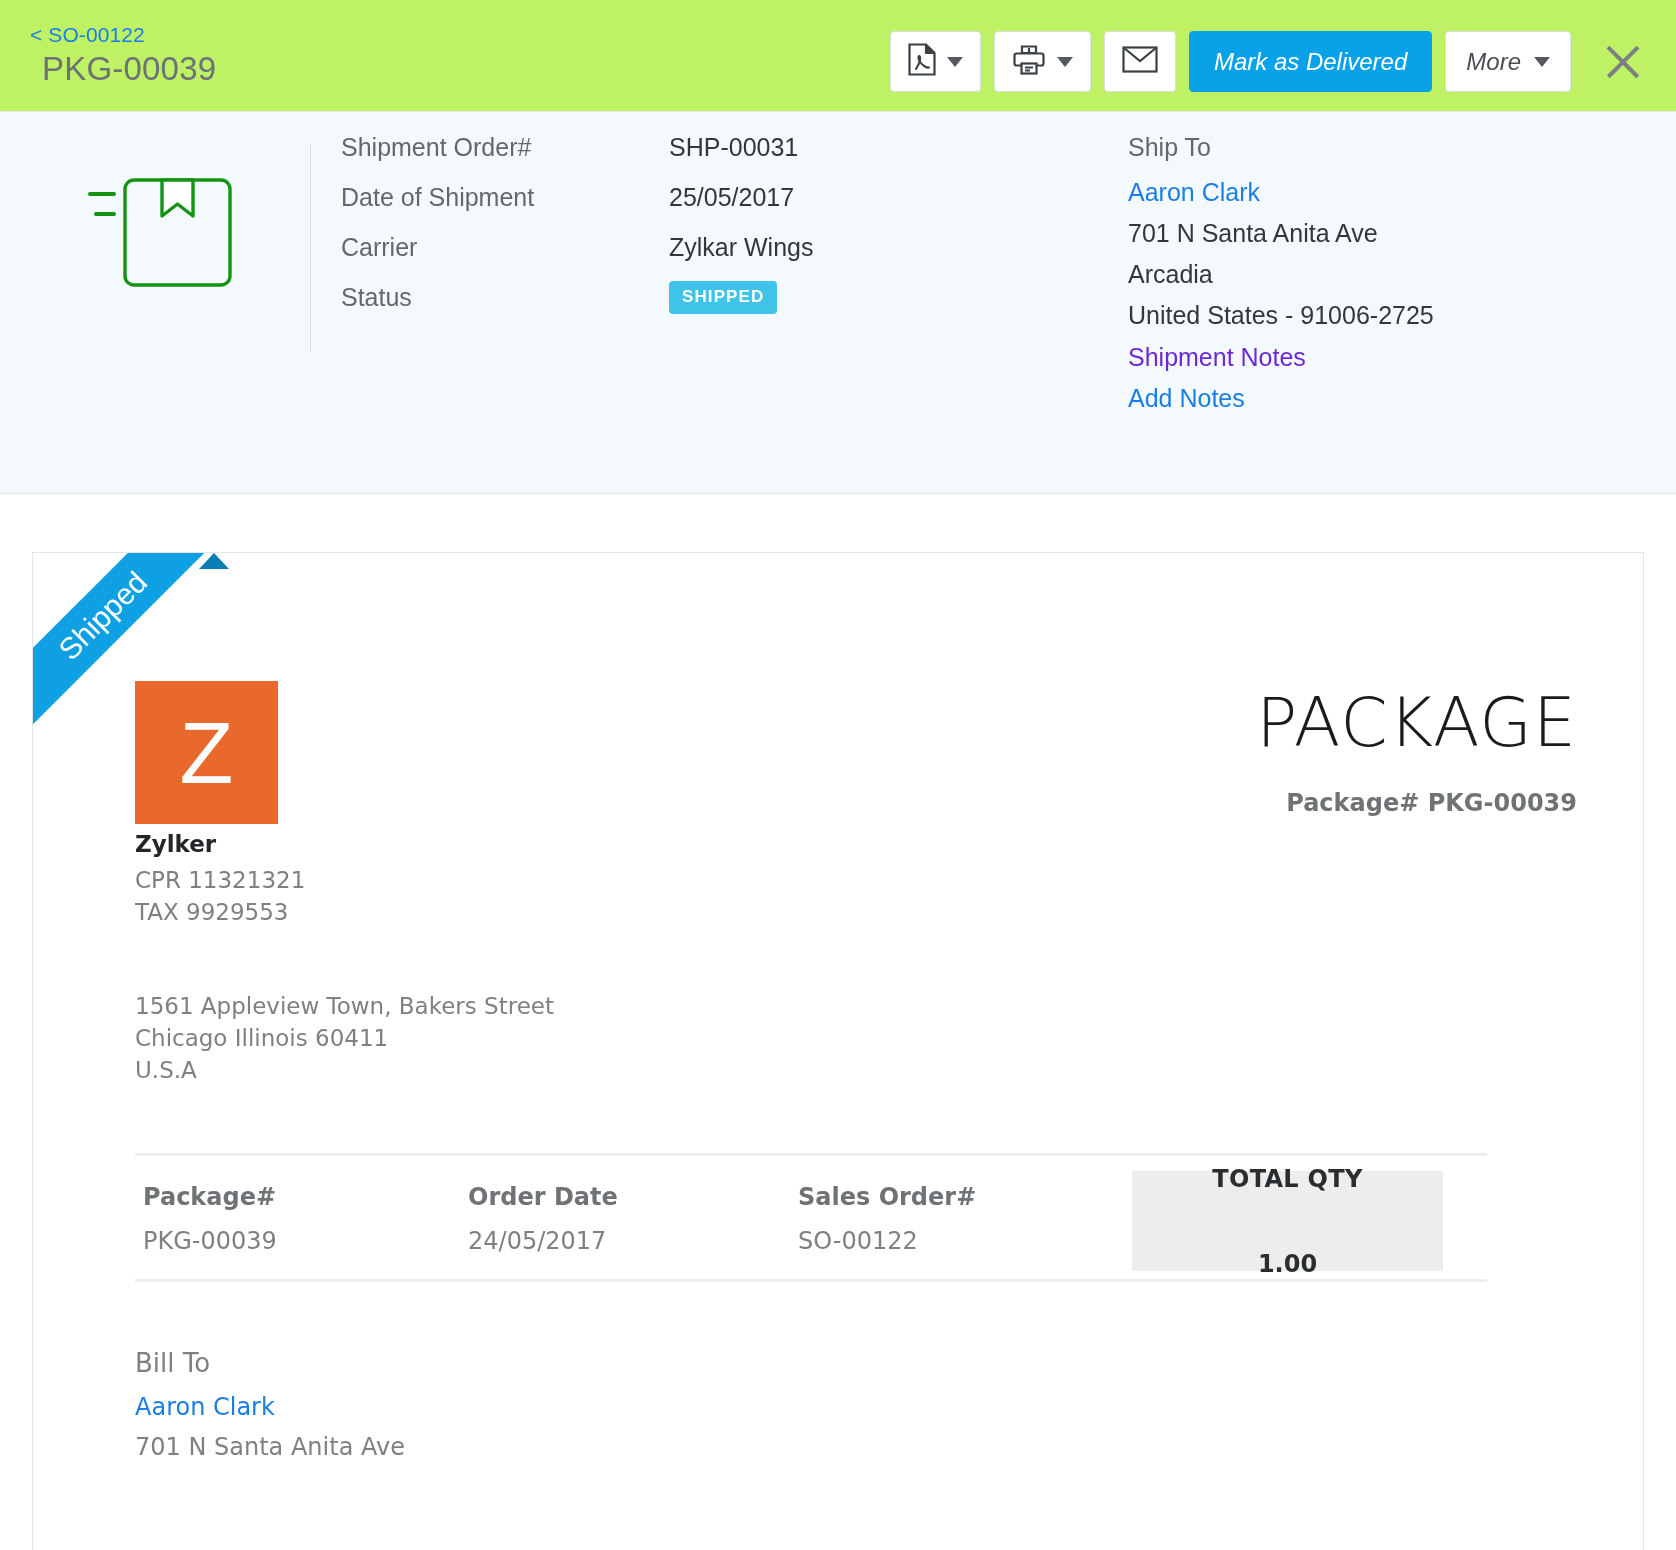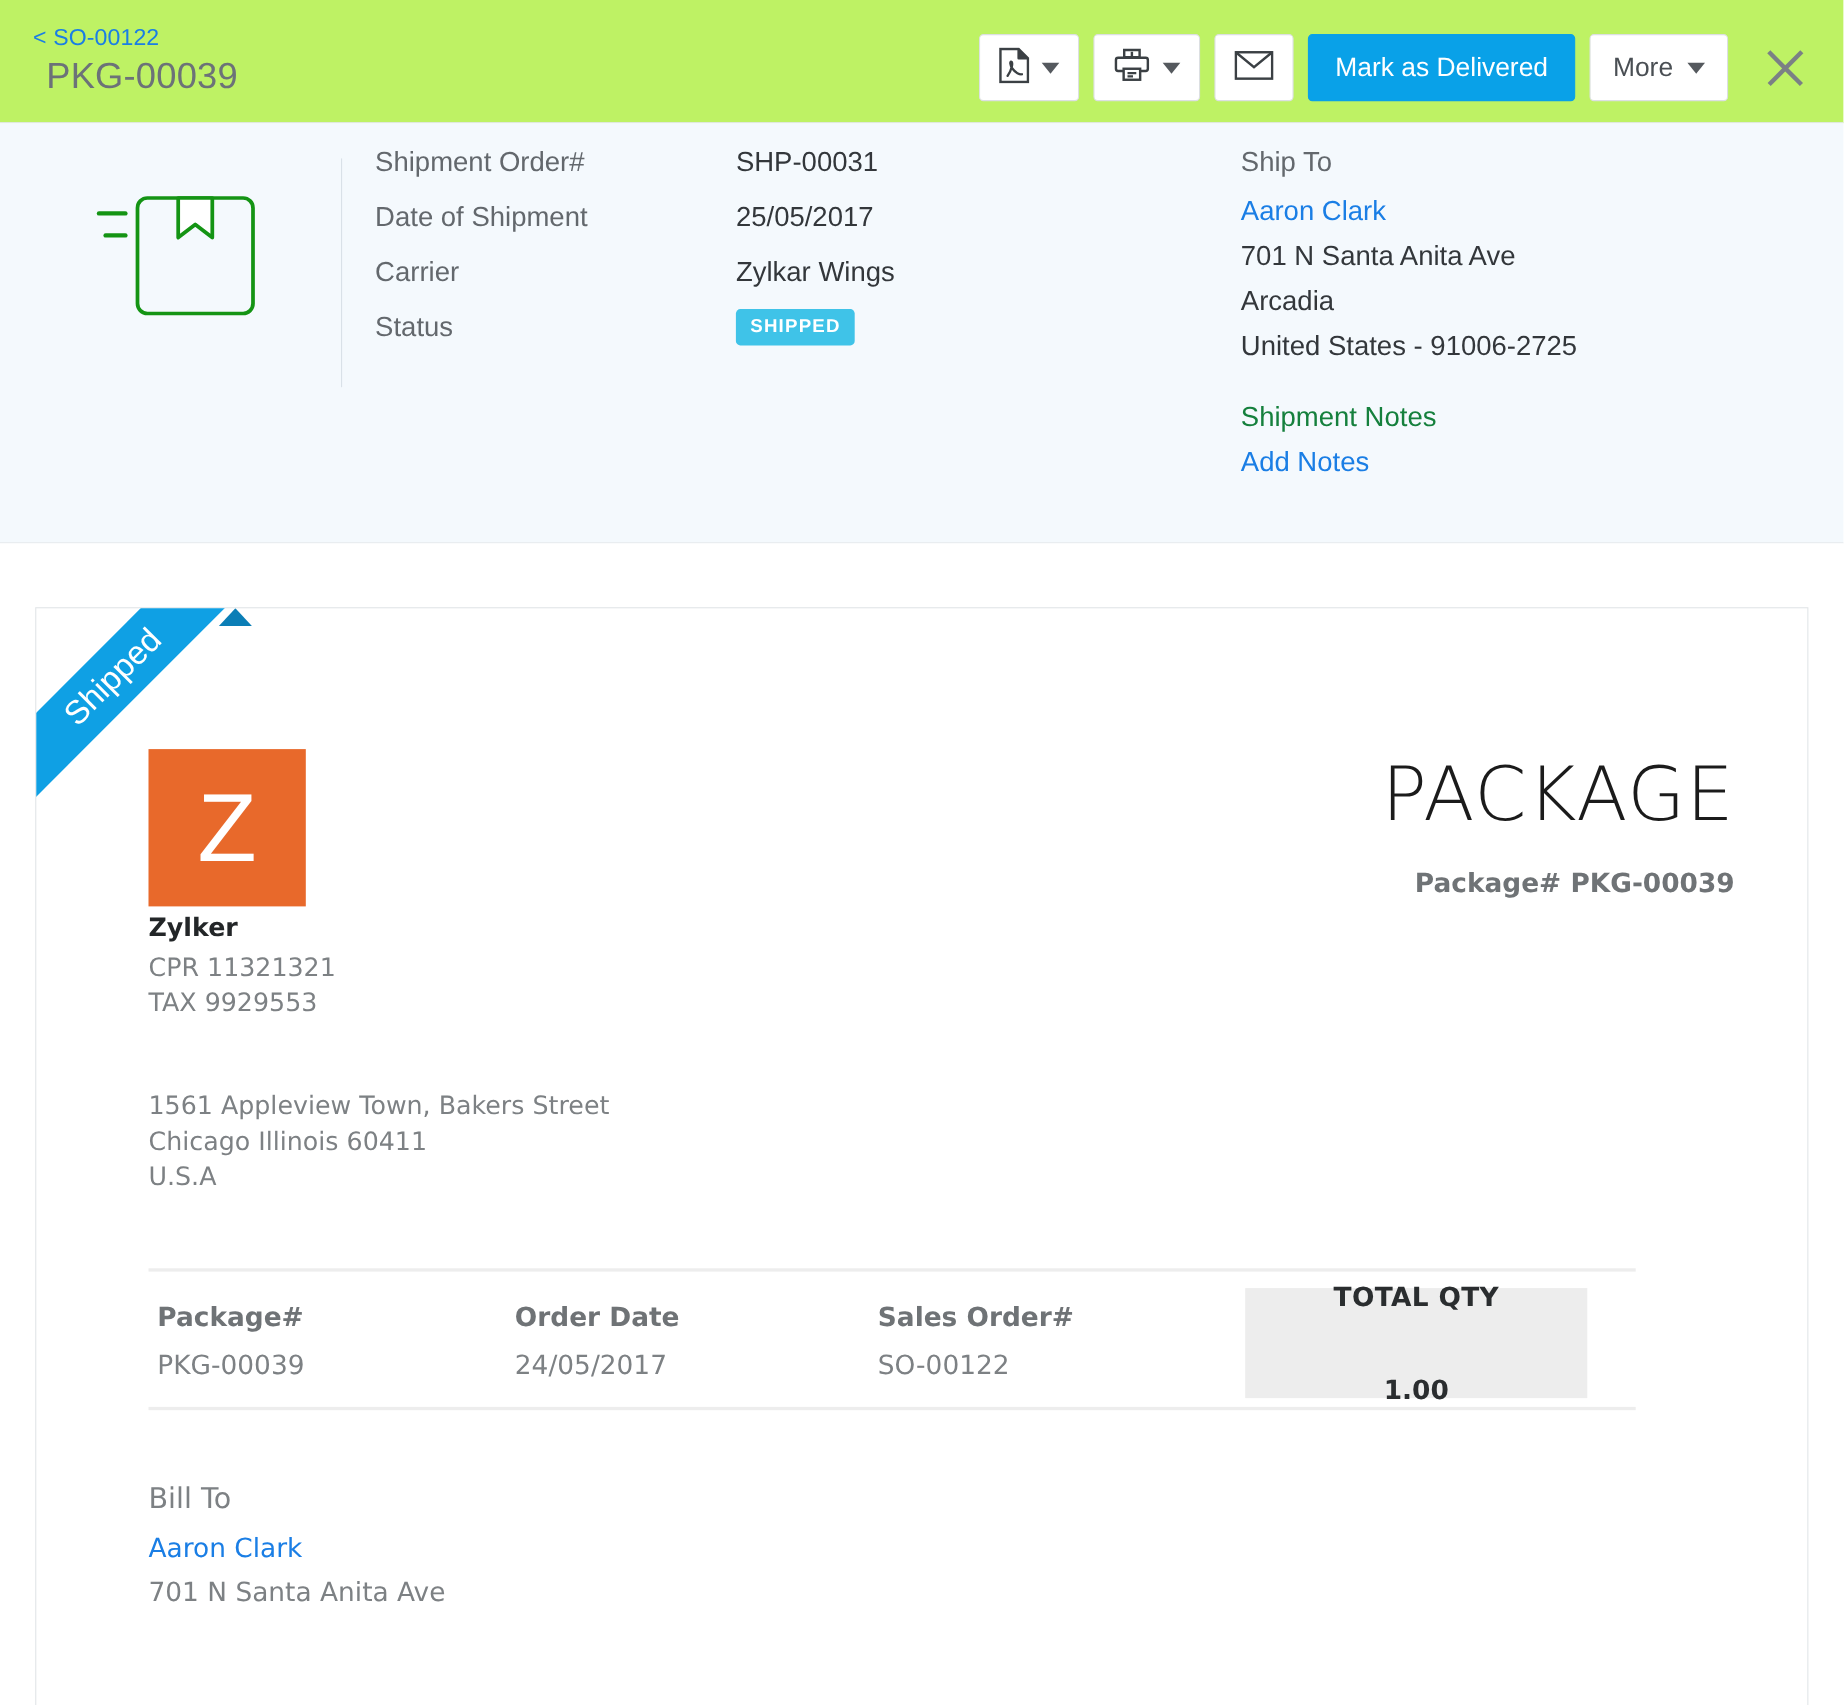--- a/index.html
+++ b/index.html
@@ -51,20 +51,21 @@
     min-width: 61px;
     border: 1px solid #dcdfe2;
     border-radius: 4px;
     background: #fff;
     display: flex;
     align-items: center;
     justify-content: center;
     gap: 11px;
     padding: 0 17px;
     cursor: pointer;
+    font-style: italic;
   }
   .tbtn.primary {
     background: #09a1e8;
     border-color: #09a1e8;
     color: #fff;
     font-size: 24px;
     padding: 0 24px;
     font-weight: 500;
   }
   .tbtn.more {
@@ -156,22 +157,21 @@
     line-height: 41px;
     cursor: pointer;
   }
   .shipto-line {
     font-size: 25px;
     color: #33373b;
     line-height: 41px;
   }
   .notes-label {
     font-size: 25px;
-    color: #15803d;
-    margin-top: 22px;
+    color: #6d28d9;
     line-height: 42px;
   }
   .notes-link {
     font-size: 25px;
     color: #1a7ee5;
     line-height: 41px;
     cursor: pointer;
   }
 
   

